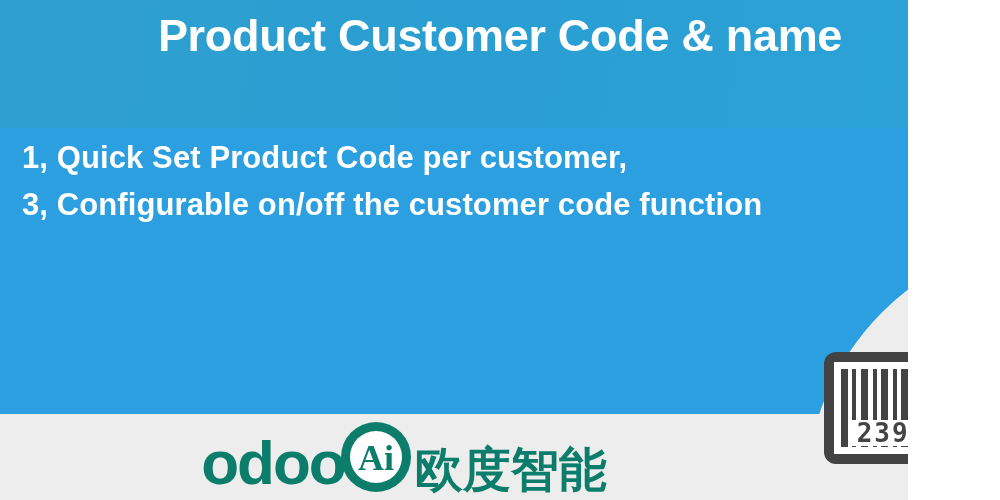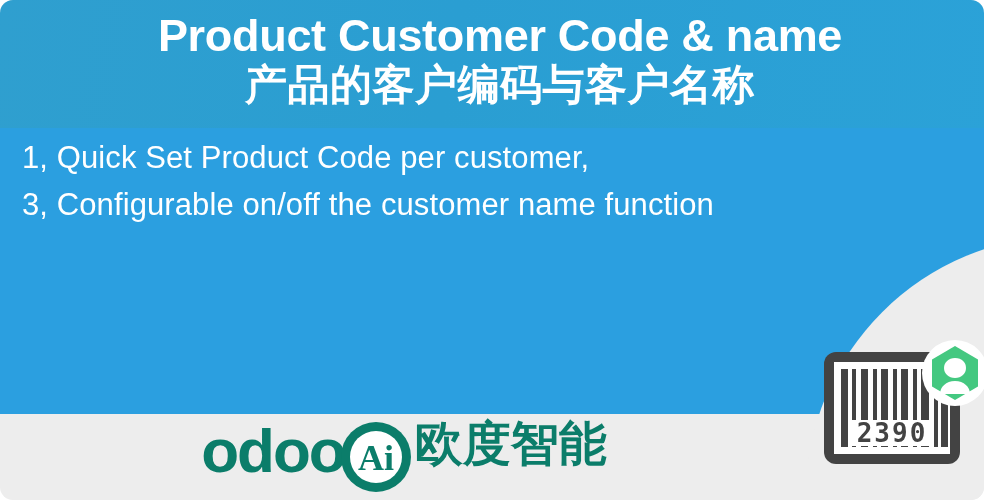--- a/index.html
+++ b/index.html
@@ -6,25 +6,24 @@
     margin: 0;
     padding: 0;
     background: #ffffff;
   }
   body {
     font-family: "Liberation Sans", "DejaVu Sans", sans-serif;
   }
 
   .banner {
     position: relative;
-    width: 984px;
+    width: 908px;
     height: 500px;
     overflow: hidden;
     background: #ededed;
-    border-radius: 13px;
   }
 
   
   .bg-circle {
     position: absolute;
     left: 806px;
     top: 236px;
     width: 520px;
     height: 520px;
     border-radius: 50%;
@@ -82,40 +81,40 @@
     position: absolute;
     left: 22px;
     top: 134px;
     z-index: 5;
     width: 960px;
   }
   .feature-line {
     color: #ffffff;
     font-size: 31px;
     line-height: 47px;
-    font-weight: 400;
+    font-weight: 700;
     white-space: nowrap;
     letter-spacing: 0.1px;
   }
 
   
   .footer {
     position: absolute;
     left: 0;
     top: 414px;
     width: 1000px;
     height: 86px;
     z-index: 6;
     display: flex;
     align-items: center;
     justify-content: center;
   }
   .logo {
     display: flex;
-    align-items: flex-start;
+    align-items: flex-end;
     transform: translateX(-100px);
     margin-left: 8px;
   }
   .logo-odoo {
     color: #0b7d6a;
     font-size: 62px;
     font-weight: bold;
     letter-spacing: -2px;
     line-height: 1;
   }
@@ -149,26 +148,25 @@
 <body>
 
 <div class="banner">
 
   <div class="bg-circle"></div>
 
   <div class="body-panel"></div>
 
   <div class="header">
     <h1 class="header-title">Product Customer Code &amp; name</h1>
-    <h2 class="header-subtitle">产品的客户编码与客户名称</h2>
   </div>
 
   <div class="features">
     <div class="feature-line">1, Quick Set Product Code per customer,</div>
-    <div class="feature-line">3, Configurable on/off the customer name function</div>
+    <div class="feature-line">3, Configurable on/off the customer code function</div>
   </div>
 
   <svg class="barcode-icon" viewBox="0 0 170 132">
     <g>
       <rect x="4" y="14" width="136" height="112" rx="12" ry="12" fill="#434343"></rect>
       <rect x="14" y="24" width="116" height="92" fill="#ffffff"></rect>
       <g fill="#434343">
         <rect x="21" y="31" width="7" height="78"></rect>
         <rect x="32" y="31" width="4" height="78"></rect>
         <rect x="41" y="31" width="7" height="78"></rect>

